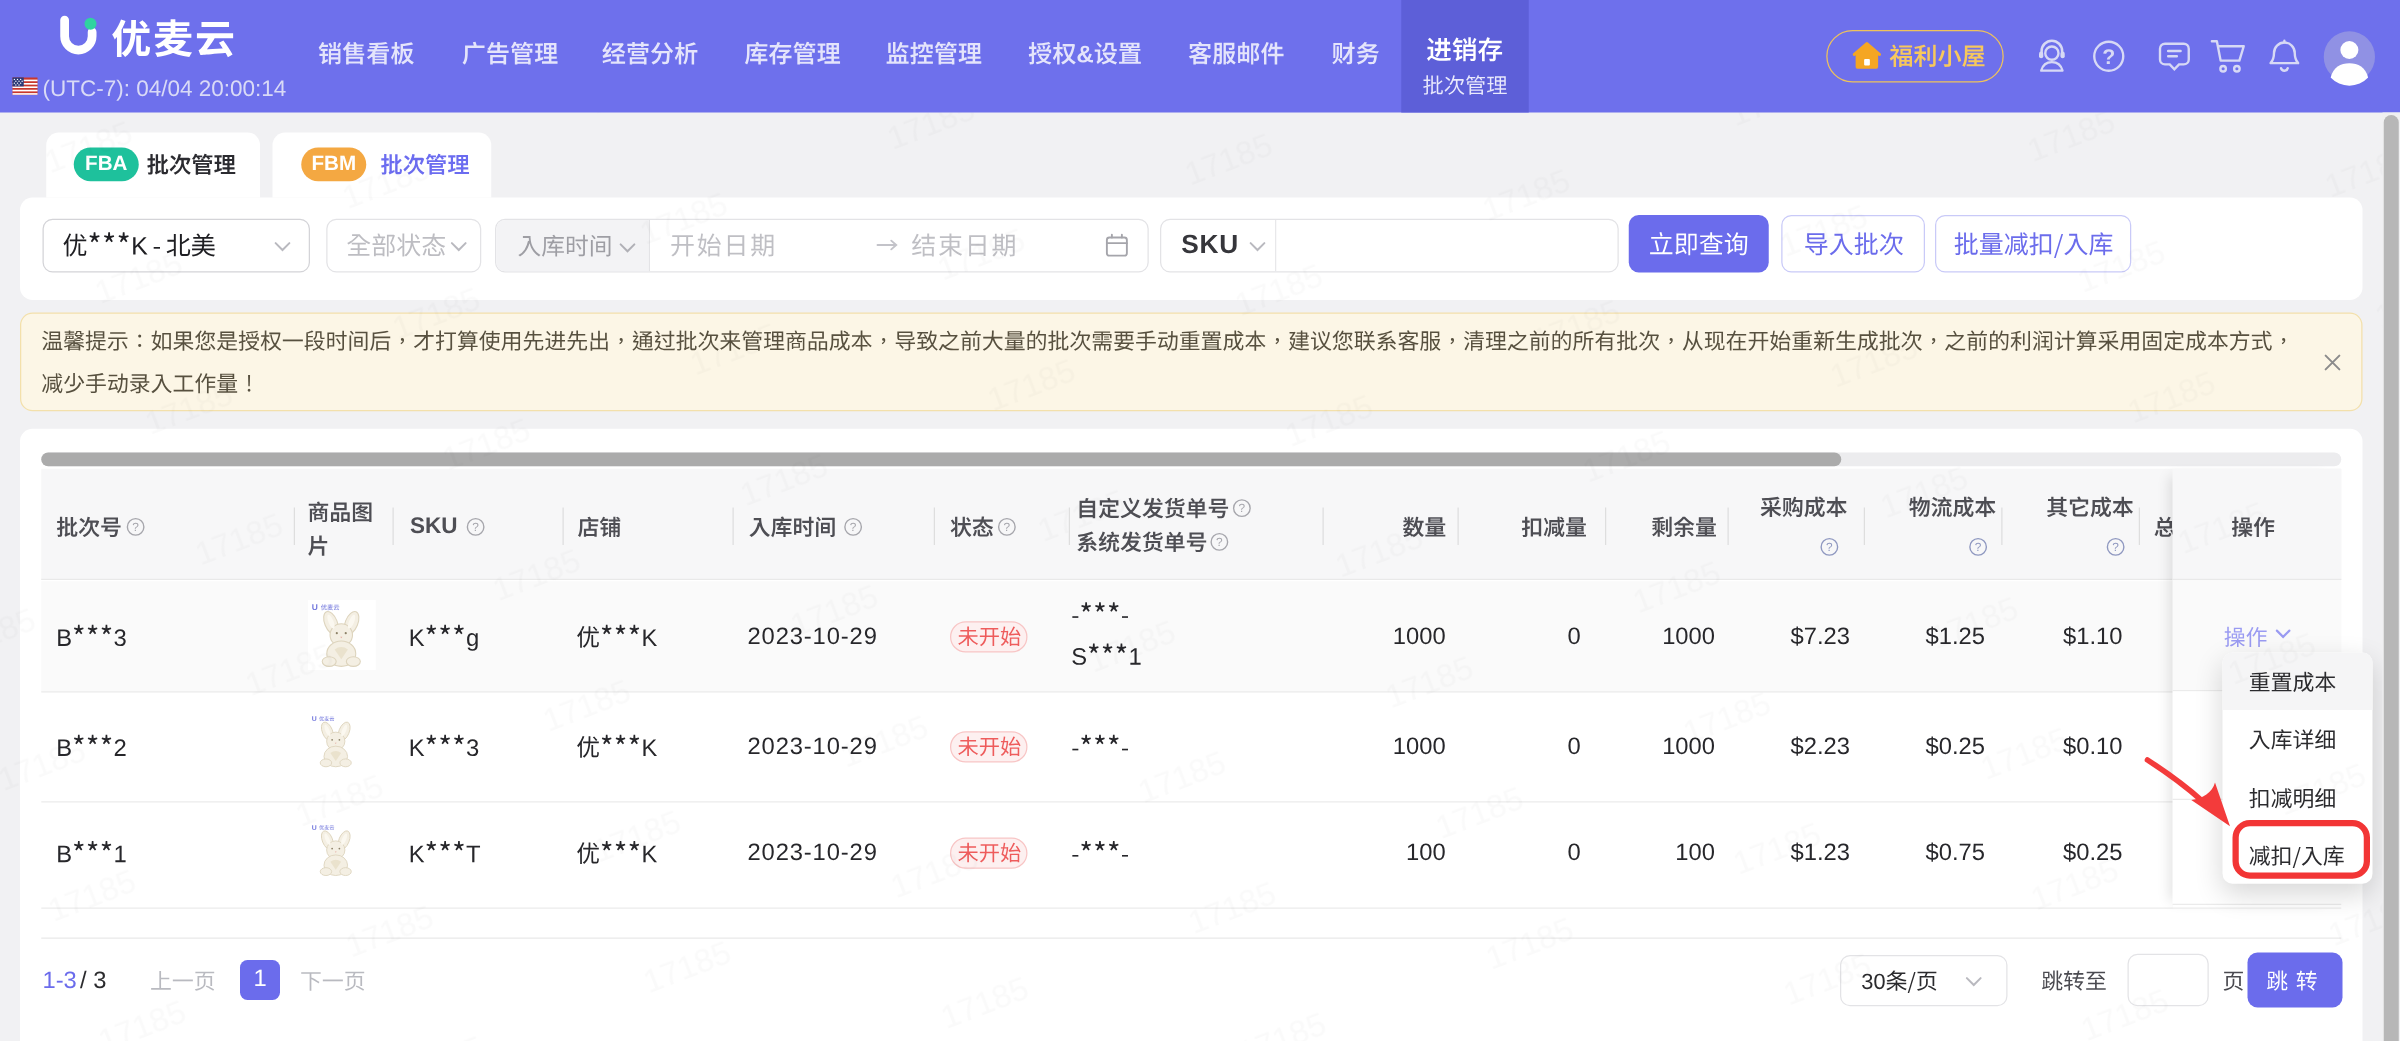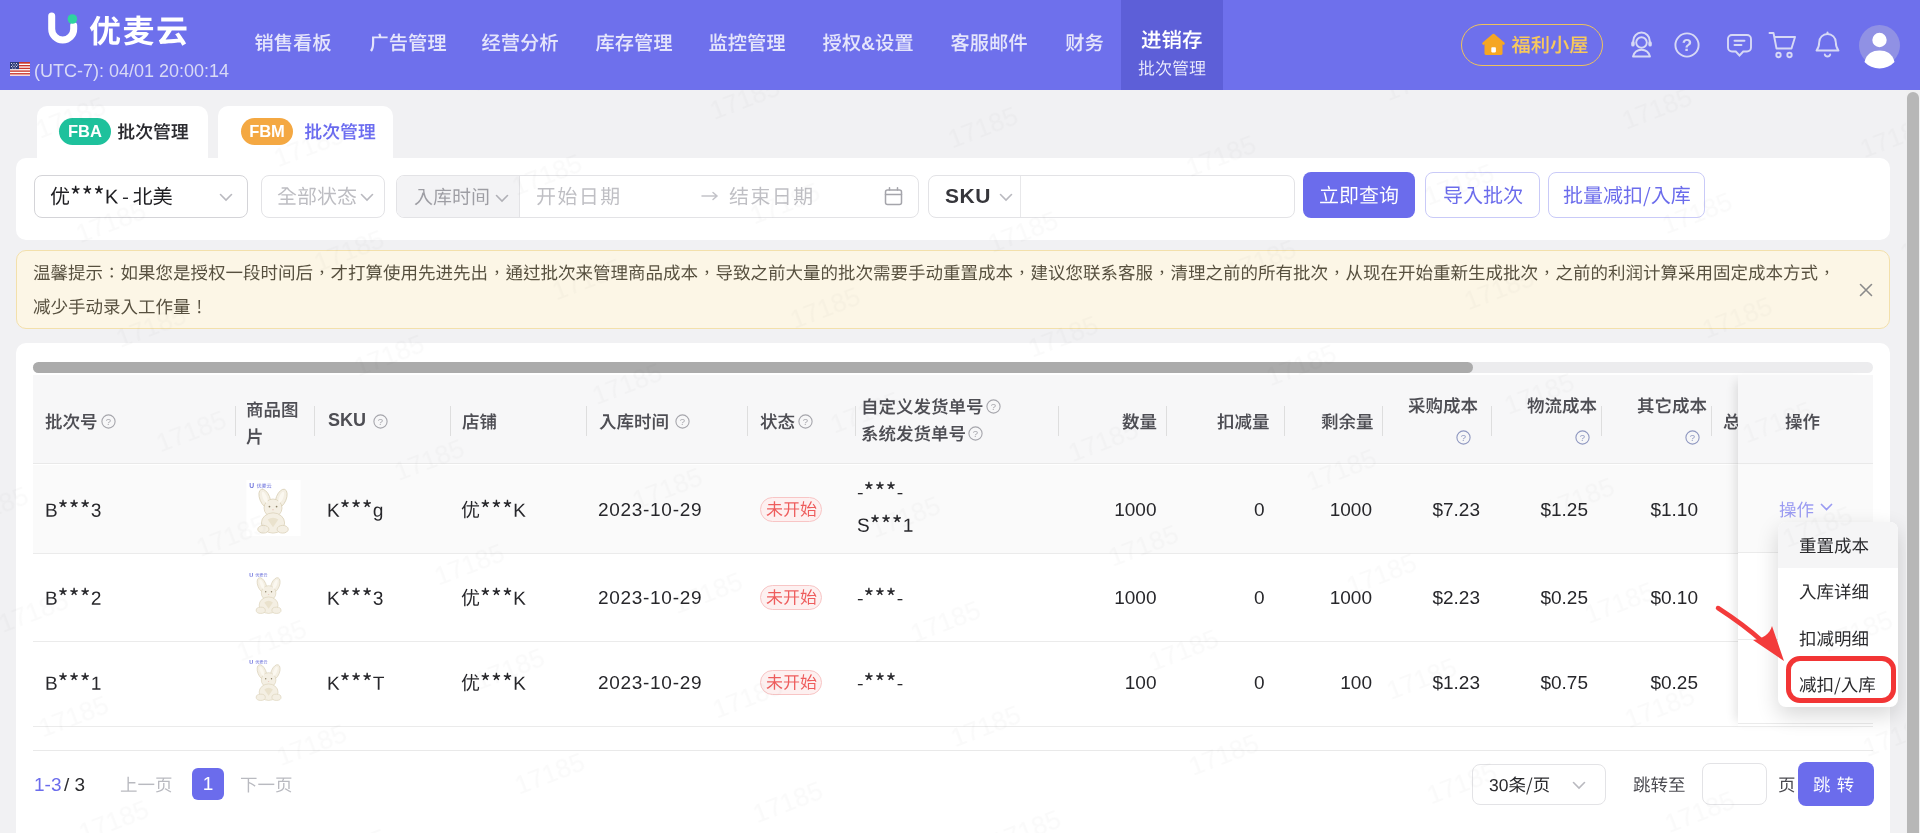--- a/index.html
+++ b/index.html
@@ -247,21 +247,21 @@
         <circle cx="2.7" cy="3" r=".55"></circle>
         <circle cx="5.2" cy="3" r=".55"></circle>
         <circle cx="7.7" cy="3" r=".55"></circle>
         <circle cx="1.5" cy="4.5" r=".55"></circle>
         <circle cx="4" cy="4.5" r=".55"></circle>
         <circle cx="6.5" cy="4.5" r=".55"></circle>
         <circle cx="2.7" cy="6" r=".55"></circle>
         <circle cx="5.2" cy="6" r=".55"></circle>
       </g>
     </svg>
-<div class="txt" style="left:34px;top:61px;font-size:18px;color:#d9daf6">(UTC-7): 04/01 20:00:14</div>
+<div class="txt" style="left:34px;top:61px;font-size:18px;color:#d9daf6">(UTC-7): 04/04 20:00:14</div>
 <svg class="t" style="left:254.0px;top:29.4px" width="81" height="27" viewBox="0 -21.1 81 27.3">
       <g fill="#e4e4fb" transform="scale(0.1950)">
         <use href="#g3" x="0.0"></use>
         <use href="#g4" x="100.0"></use>
         <use href="#g5" x="200.0"></use>
         <use href="#g6" x="300.0"></use>
       </g>
     </svg>
 <svg class="t" style="left:369.0px;top:29.4px" width="81" height="27" viewBox="0 -21.1 81 27.3">
       <g fill="#e4e4fb" transform="scale(0.1950)">

